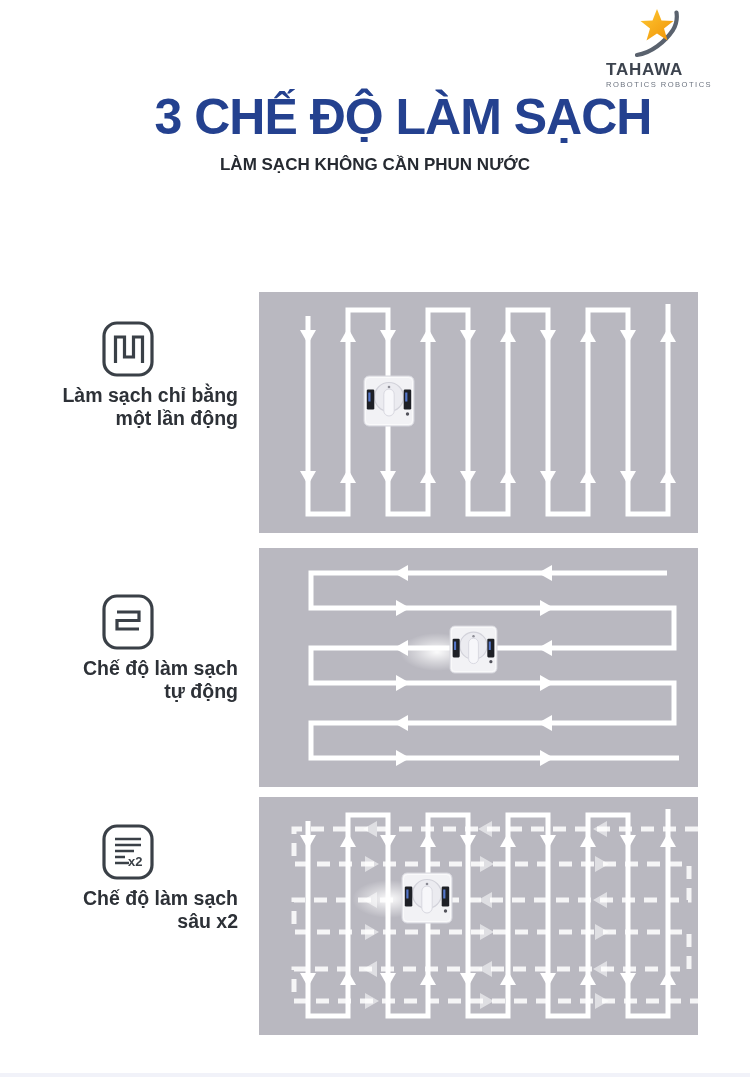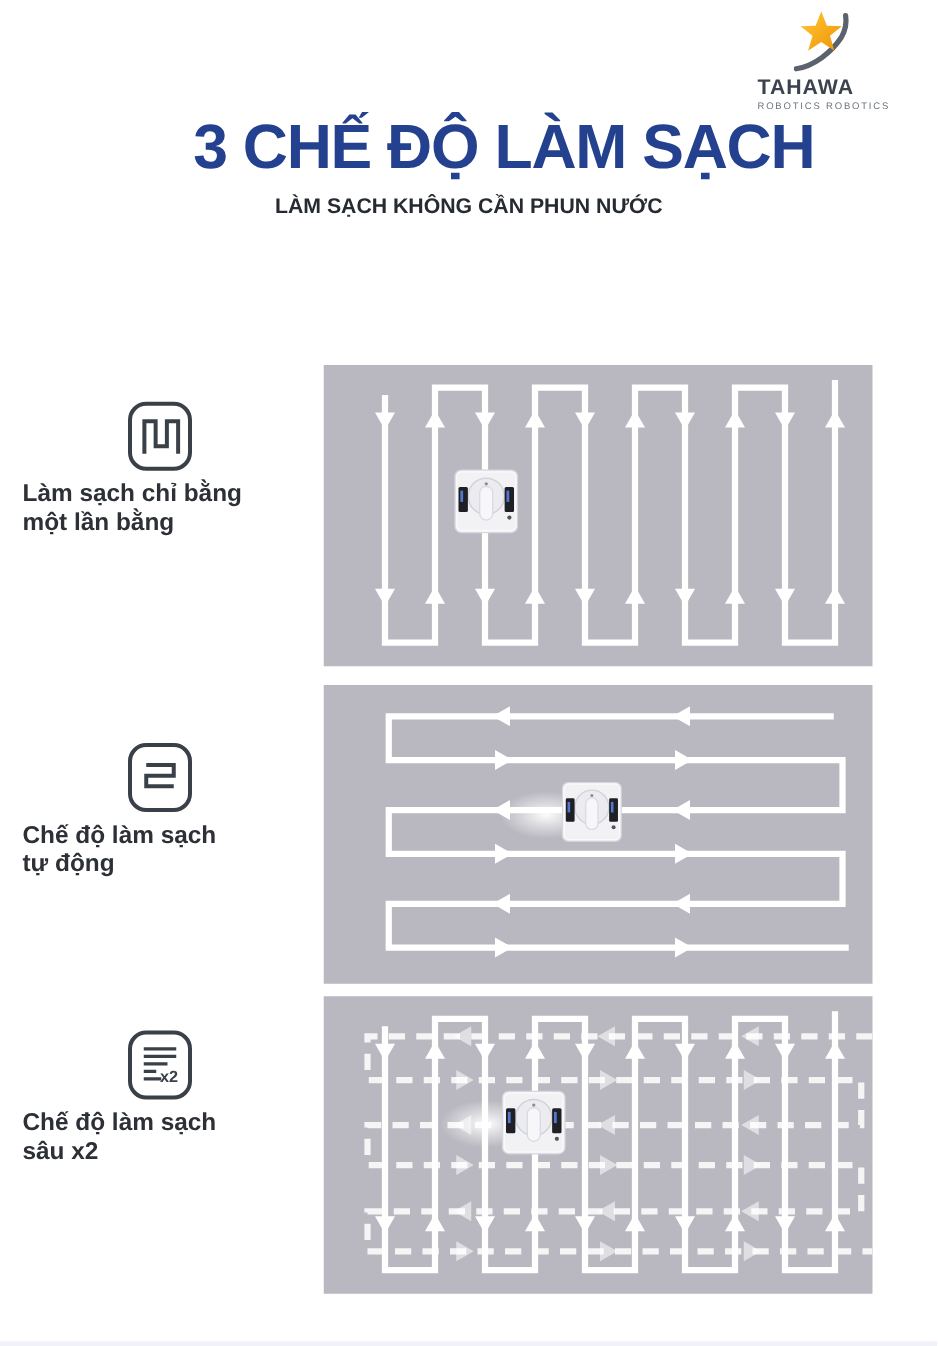--- a/index.html
+++ b/index.html
@@ -15,21 +15,21 @@
   
   .title{
     position:absolute;top:90px;left:0;width:100%;text-align:center;
     font-size:50px;font-weight:700;color:#24418f;letter-spacing:-1px;line-height:1.1;padding-left:28px;
   }
   .subtitle{
     position:absolute;top:155px;left:0;width:100%;text-align:center;
     font-size:17px;font-weight:700;color:#262a31;letter-spacing:0;
   }
   
-  .mode-aside{position:absolute;left:18px;width:220px;text-align:left;}
+  .mode-aside{position:absolute;left:18px;width:220px;text-align:right;}
   .aside-1{top:320px;}
   .aside-2{top:593px;}
   .aside-3{top:823px;}
   .mode-icon{display:block;margin:0 auto 6px auto;}
   .mode-label{font-size:19.5px;font-weight:700;color:#2d3137;line-height:1.2;}
   
   .panel{position:absolute;left:259px;width:439px;background:#b9b8c0;}
   .panel-1{top:292px;height:241px;}
   .panel-2{top:548px;height:239px;}
   .panel-3{top:797px;height:238px;}
@@ -61,21 +61,21 @@
   <div class="title">3 CHẾ ĐỘ LÀM SẠCH</div>
   <div class="subtitle">LÀM SẠCH KHÔNG CẦN PHUN NƯỚC</div>
 
   <div class="mode-aside aside-1">
     <svg class="mode-icon" width="52" height="58" viewBox="0 0 52 58">
       <rect x="2" y="3" width="48" height="52" rx="13" fill="none" stroke="#3a4047" stroke-width="3.2"></rect>
       <path d="M13.5,43 V17 H22.5 V37 H31.5 V17 H40.5 V43" fill="none" stroke="#3a4047" stroke-width="3.2"></path>
     </svg>
     <div class="mode-label">
       <div>Làm sạch chỉ bằng</div>
-      <div>một lần bằng</div>
+      <div>một lần động</div>
     </div>
   </div>
 
   <div class="mode-aside aside-2">
     <svg class="mode-icon" width="52" height="58" viewBox="0 0 52 58">
       <rect x="2" y="3" width="48" height="52" rx="13" fill="none" stroke="#3a4047" stroke-width="3.2"></rect>
       <path d="M15,19 H37 V27.5 H15 V36 H37" fill="none" stroke="#3a4047" stroke-width="3.2"></path>
     </svg>
     <div class="mode-label">
       <div>Chế độ làm sạch</div>

